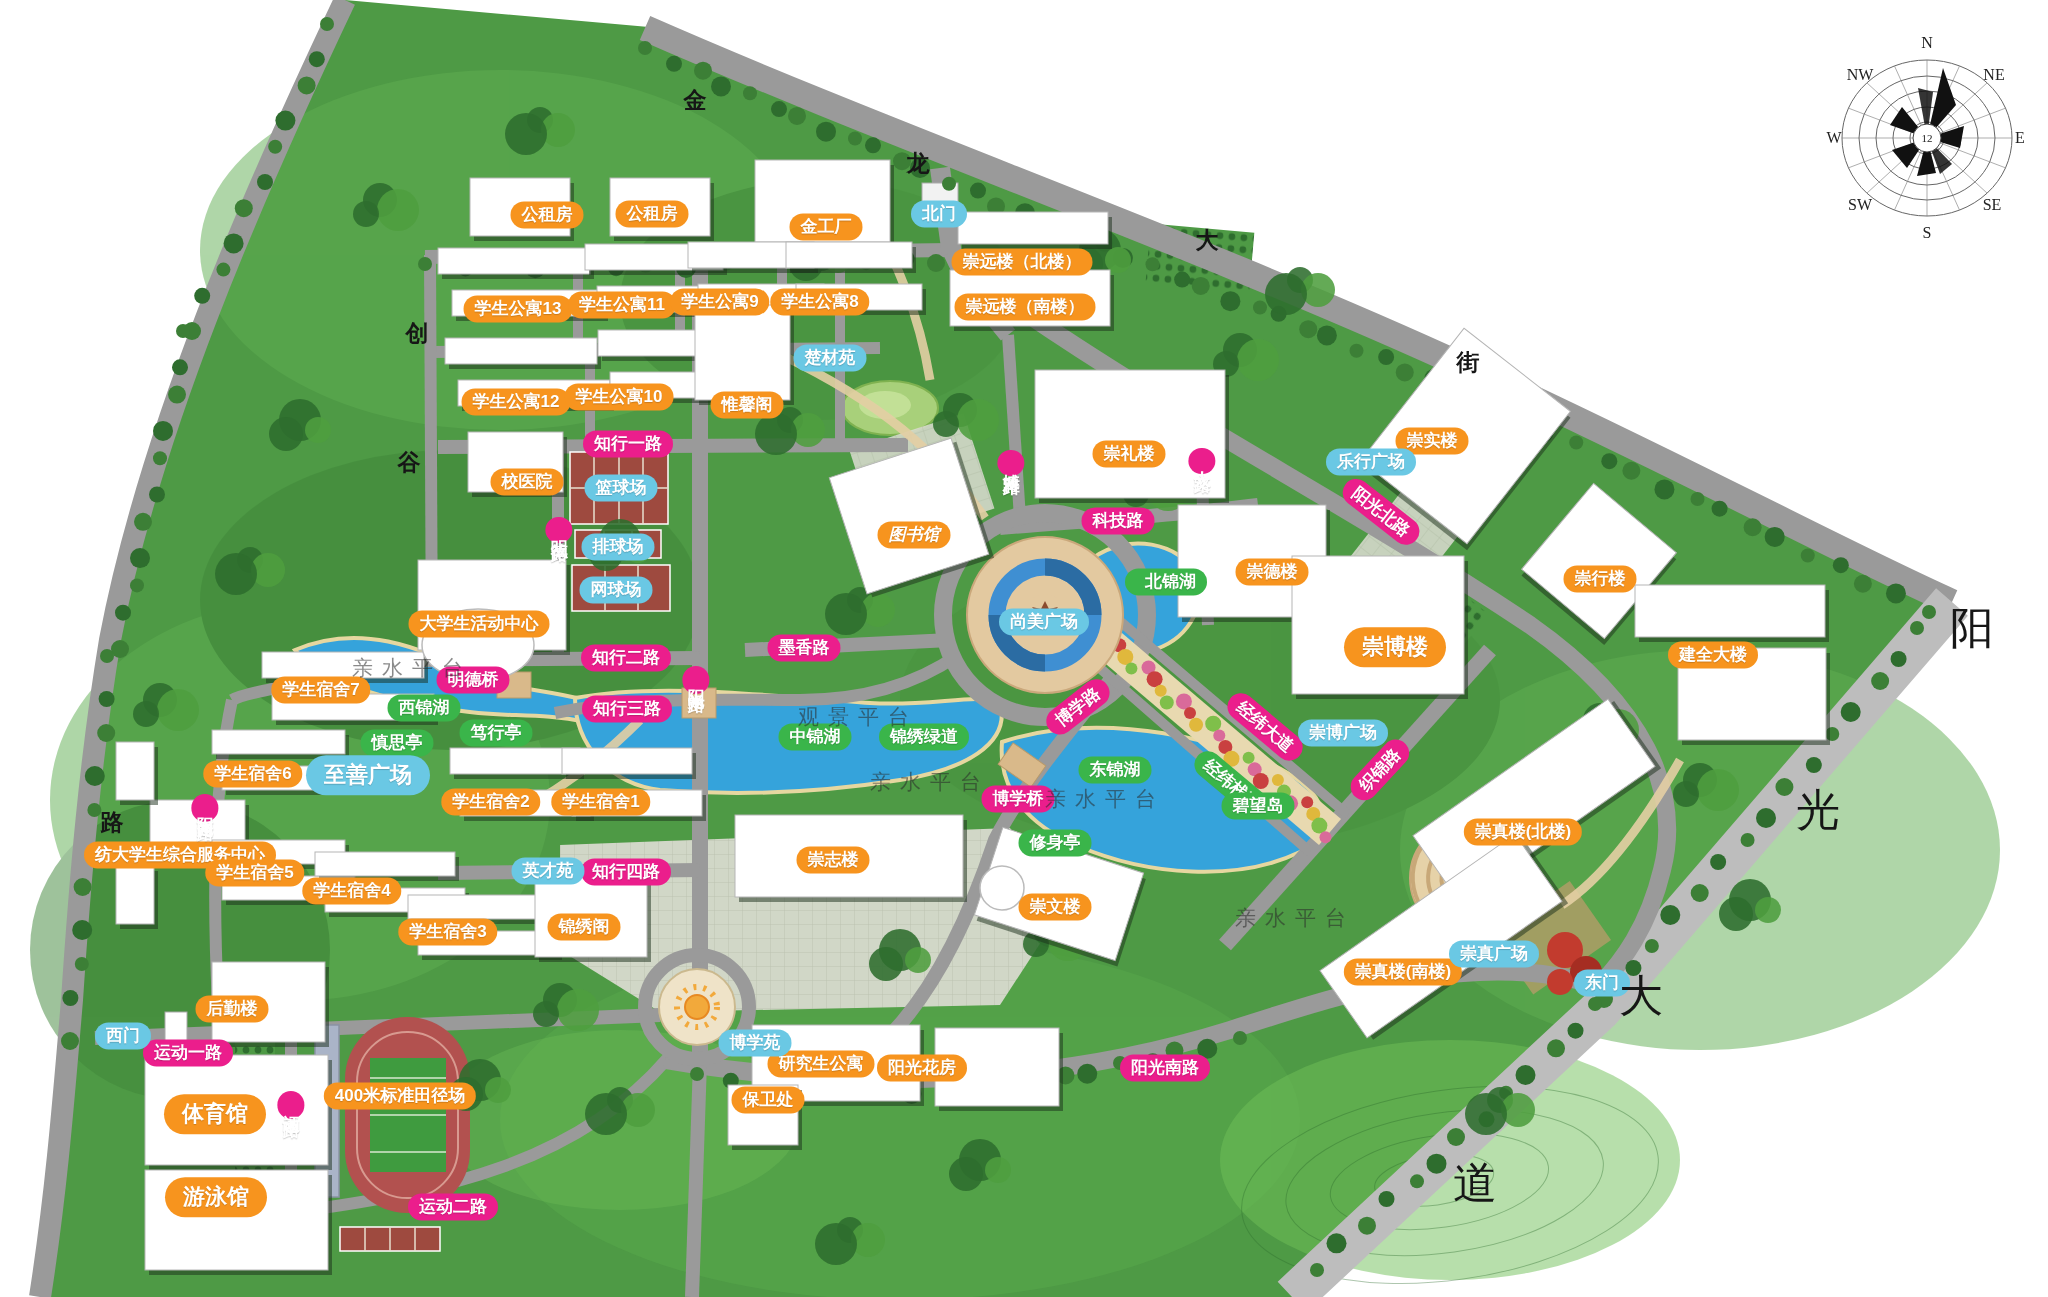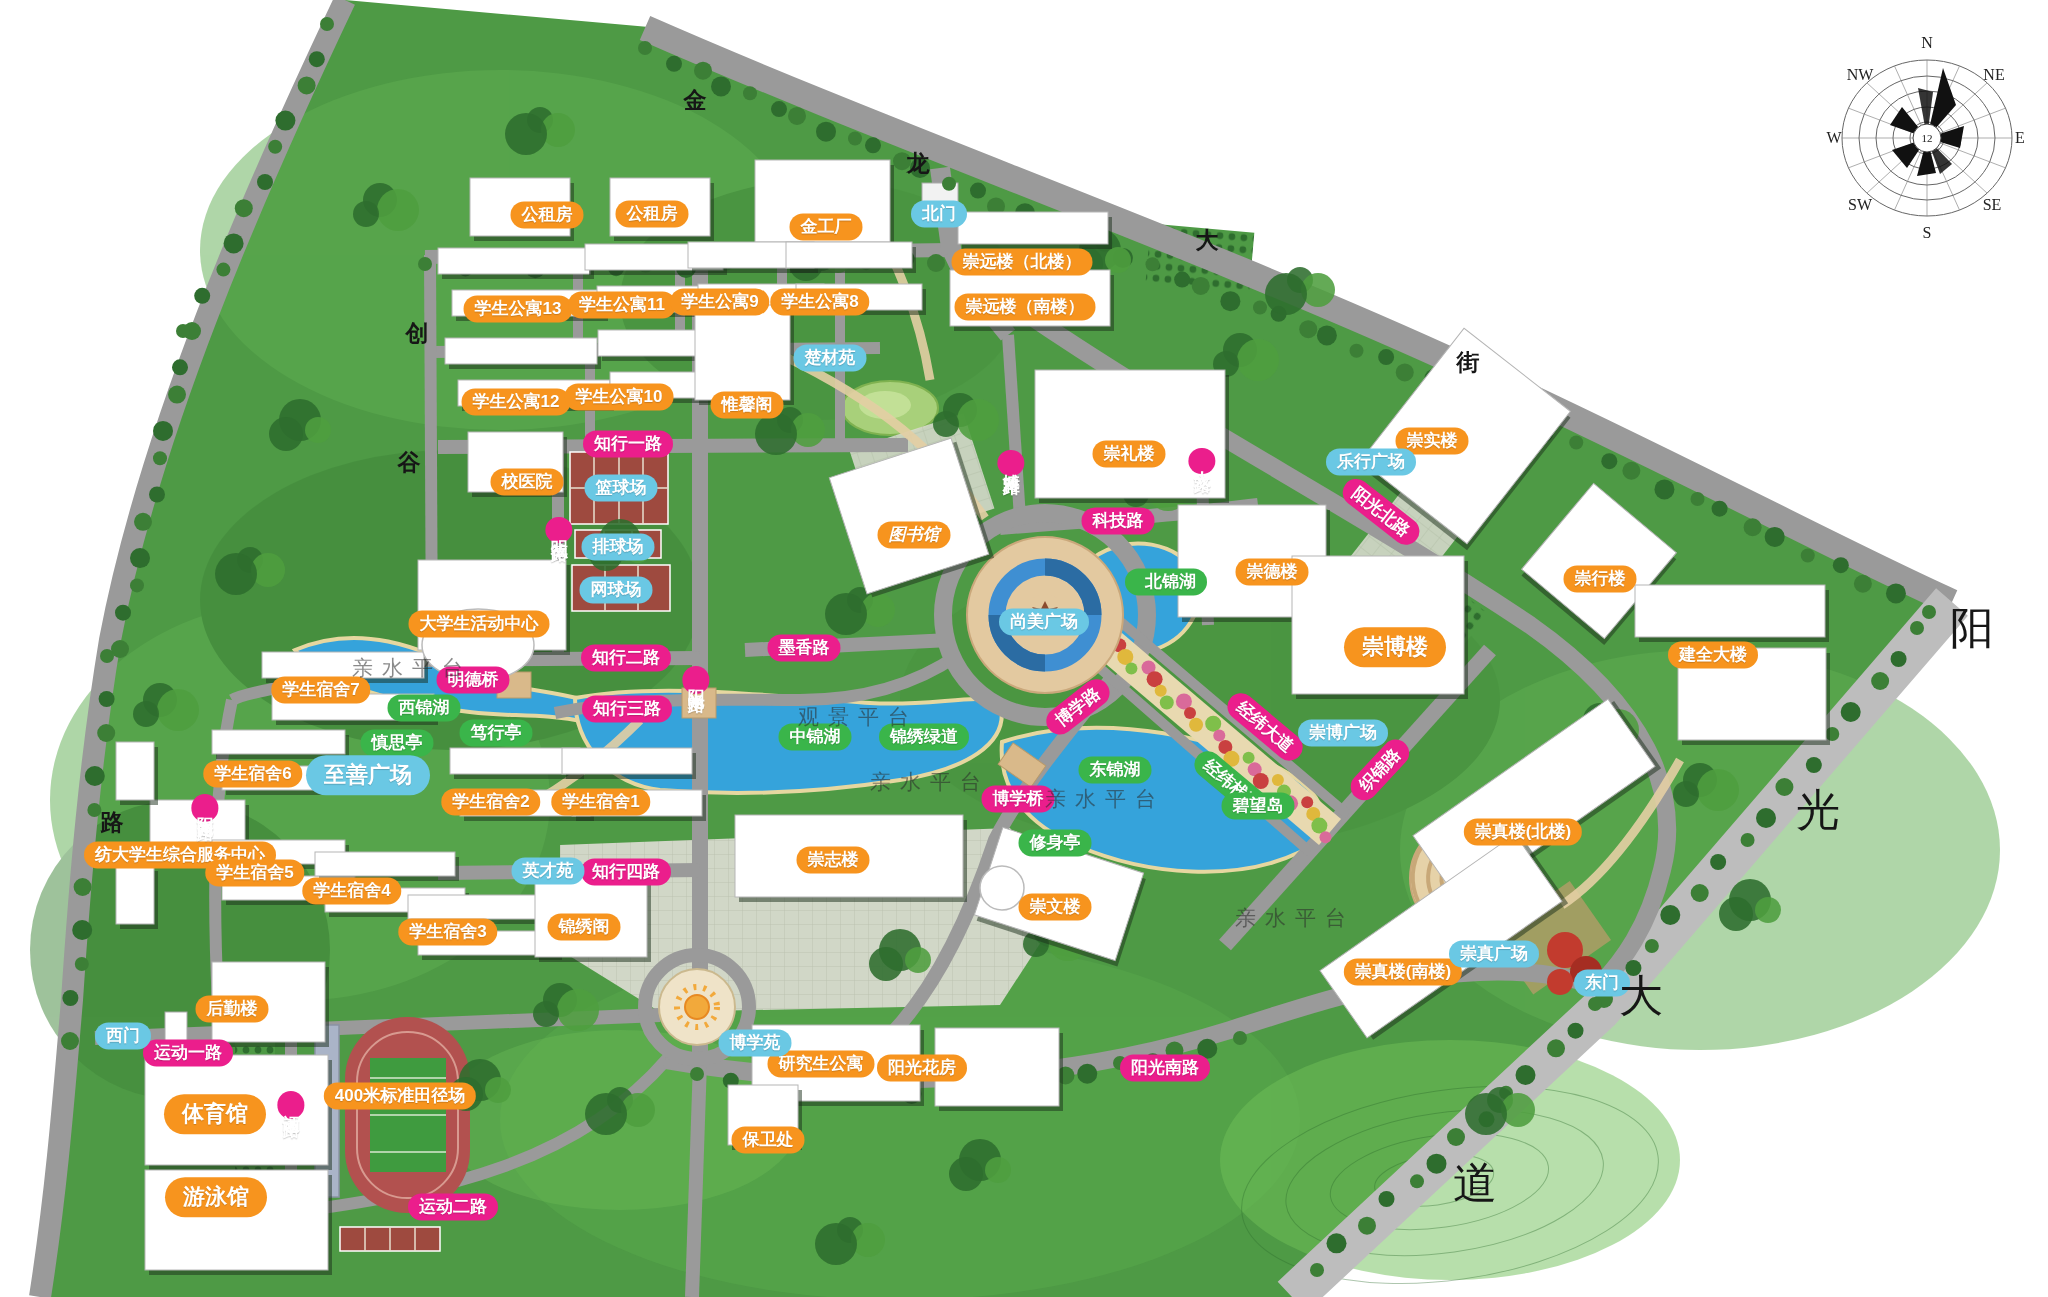--- a/index.html
+++ b/index.html
@@ -590,21 +590,21 @@
       <div class="lbl building" style="left: 255px; top: 873px;">学生宿舍5</div>
       <div class="lbl building" style="left: 352px; top: 891px;">学生宿舍4</div>
       <div class="lbl building" style="left: 448px; top: 932px;">学生宿舍3</div>
       <div class="lbl building" style="left: 491px; top: 802px;">学生宿舍2</div>
       <div class="lbl building" style="left: 601px; top: 802px;">学生宿舍1</div>
       <div class="lbl building" style="left: 584px; top: 927px;">锦绣阁</div>
       <div class="lbl building" style="left: 833px; top: 860px;">崇志楼</div>
       <div class="lbl building" style="left: 1055px; top: 907px;">崇文楼</div>
       <div class="lbl building" style="left: 821px; top: 1064px;">研究生公寓</div>
       <div class="lbl building" style="left: 922px; top: 1068px;">阳光花房</div>
-      <div class="lbl building" style="left: 768px; top: 1100px; margin-top: 40px;">保卫处</div>
+      <div class="lbl building" style="left: 768px; top: 1100px;">保卫处</div>
       <div class="lbl building" style="left: 232px; top: 1009px;">后勤楼</div>
       <div class="lbl building lg" style="left: 215px; top: 1114px;">体育馆</div>
       <div class="lbl building lg" style="left: 216px; top: 1197px;">游泳馆</div>
       <div class="lbl building" style="left: 400px; top: 1096px;">400米标准田径场</div>
       <div class="lbl building" style="left: 1523px; top: 832px;">崇真楼(北楼)</div>
       <div class="lbl building" style="left: 1403px; top: 972px;">崇真楼(南楼)</div>
       <div class="lbl road" style="left: 628px; top: 444px;">知行一路</div>
       <div class="lbl road vert" style="left: 559px; top: 530px;">明德路</div>
       <div class="lbl road" style="left: 626px; top: 658px;">知行二路</div>
       <div class="lbl road" style="left: 473px; top: 680px;">明德桥</div>

